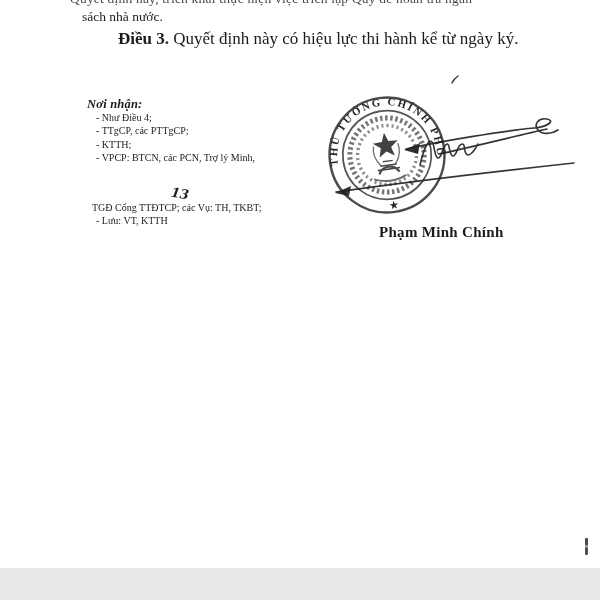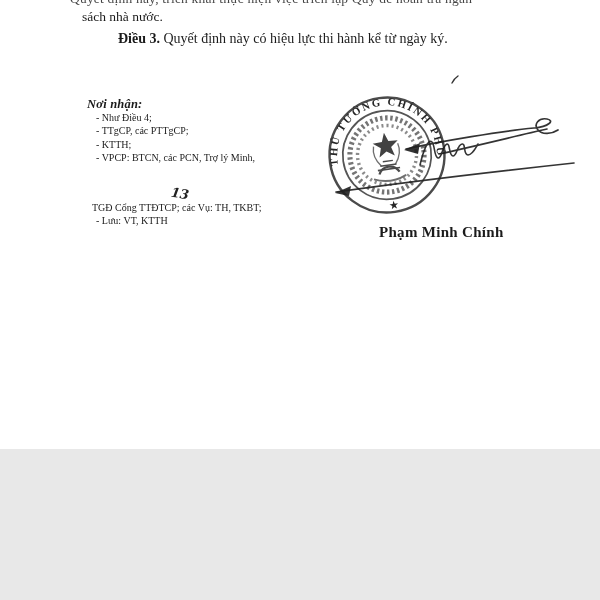--- a/index.html
+++ b/index.html
@@ -3,40 +3,40 @@
 <meta charset="utf-8">
 <style>
   html,body{margin:0;padding:0;background:#e8e8e8;}
   :root{
     --ink:#1b1b1b;
     --seal_ink:#2b2b2b;
     --paper:#ffffff;
   }
   .page{
     position:relative;
-    width:600px;height:449px;
+    width:600px;height:568px;
     background:var(--paper,#fff);
     overflow:hidden;
     font-family:"Liberation Serif","DejaVu Serif",serif;
     color:var(--ink,#1b1b1b);
   }
   .abs{position:absolute;}
   
   .clipped-line{
     left:70px;top:-9px;width:520px;
     font-size:13.5px;line-height:15px;white-space:nowrap;
     filter:blur(0.45px);opacity:.82;
     letter-spacing:.2px;
   }
   .cont-line{
     left:82px;top:8px;font-size:13.5px;line-height:17px;
   }
   .para{
     left:82px;width:476px;
-    font-size:14px;line-height:19px;
+    font-size:17px;line-height:19px;
     text-align:justify;text-indent:36px;margin:0;
   }
   .para b{font-weight:700;}
   #article3{top:29px;}
   #article4{top:51px;}
   
   .recipients-heading{
     left:87px;top:97px;
     font-size:12.5px;font-weight:700;font-style:italic;
     letter-spacing:.2px;

